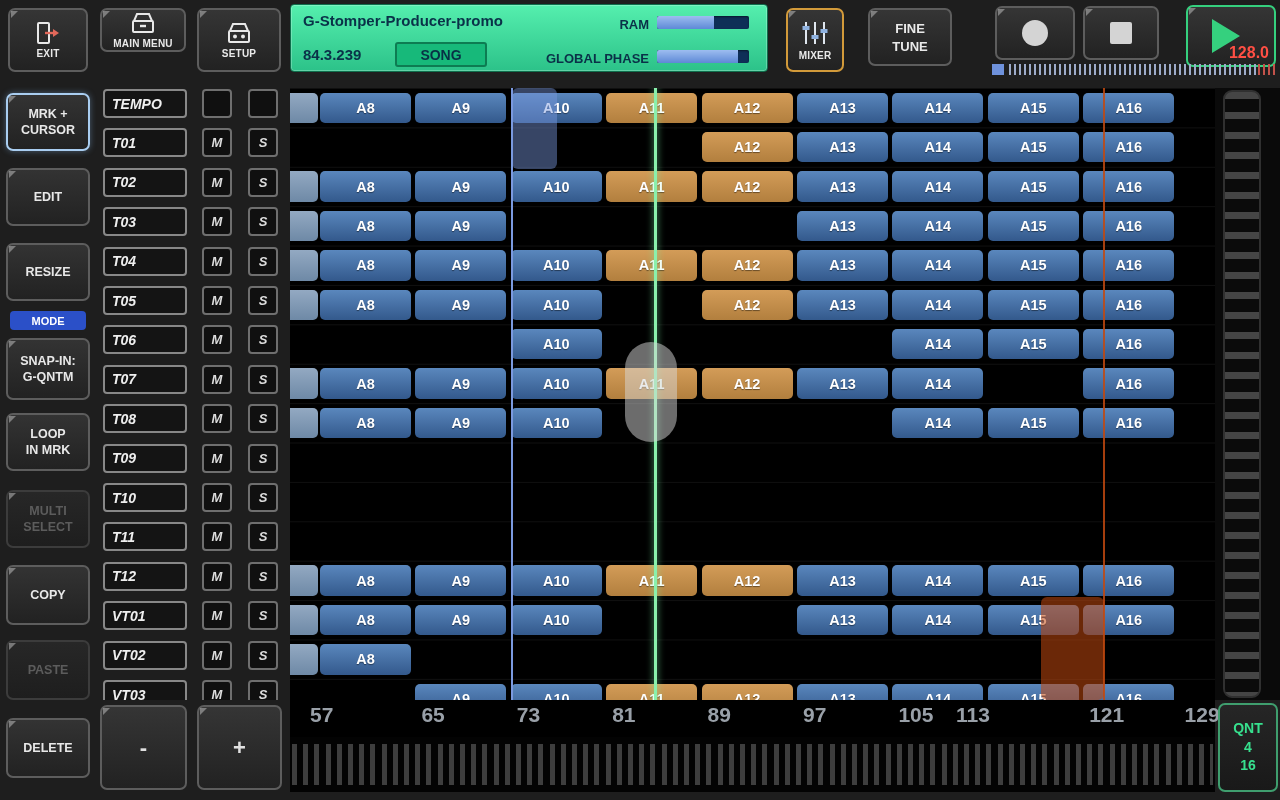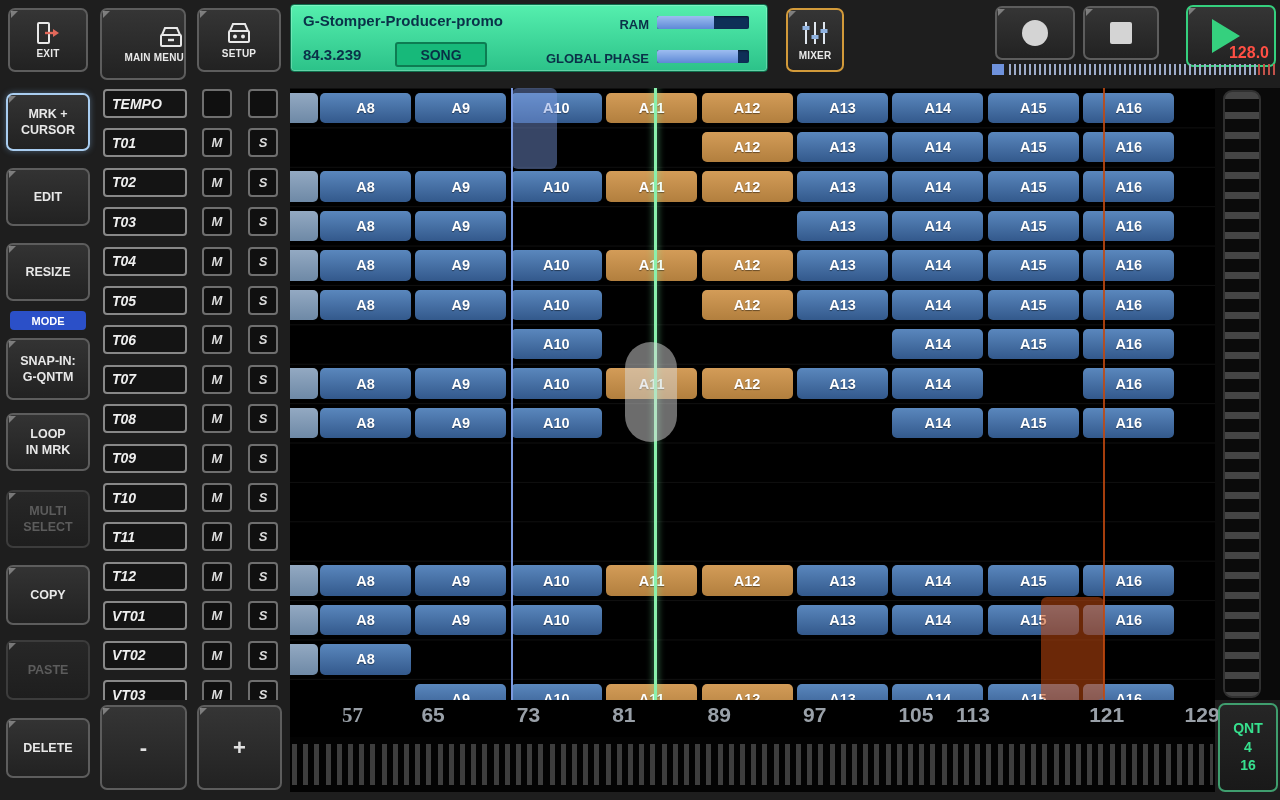--- a/index.html
+++ b/index.html
@@ -104,21 +104,21 @@
 
   <div class="btn" style="left:8px;top:8px;width:80px;height:64px;">
     <svg width="26" height="24" viewBox="0 0 26 24">
       <rect x="3" y="2" width="11" height="20" rx="1" fill="none" stroke="#e8e8e8" stroke-width="2"></rect>
       <line x1="10" y1="12" x2="18" y2="12" stroke="#e2685a" stroke-width="2.4"></line>
       <polygon points="24,12 18,8 18,16" fill="#e2685a"></polygon>
     </svg>
     <span class="blabel">EXIT</span>
   </div>
 
-  <div class="btn" style="left:100px;top:8px;width:86px;height:72px;align-items:flex-end;">
+  <div class="btn" style="left:100px;top:8px;width:86px;height:44px;">
     <svg width="26" height="24" viewBox="0 0 26 24">
       <polyline points="4,10 7,3 19,3 22,10" fill="none" stroke="#e8e8e8" stroke-width="2"></polyline>
       <rect x="3" y="10" width="20" height="11" rx="1" fill="none" stroke="#e8e8e8" stroke-width="2"></rect>
       <line x1="10" y1="15" x2="16" y2="15" stroke="#e8e8e8" stroke-width="2.4"></line>
     </svg>
     <span class="blabel">MAIN MENU</span>
   </div>
 
   <div class="btn" style="left:197px;top:8px;width:84px;height:64px;">
     <svg width="26" height="24" viewBox="0 0 26 24">
@@ -149,20 +149,24 @@
       <line x1="6" y1="2" x2="6" y2="24" stroke="#dfe6ee" stroke-width="2"></line>
       <line x1="15" y1="2" x2="15" y2="24" stroke="#dfe6ee" stroke-width="2"></line>
       <line x1="24" y1="2" x2="24" y2="24" stroke="#dfe6ee" stroke-width="2"></line>
       <rect x="2.5" y="6" width="7" height="4" fill="#8fb2e0"></rect>
       <rect x="11.5" y="15" width="7" height="4" fill="#8fb2e0"></rect>
       <rect x="20.5" y="9" width="7" height="4" fill="#8fb2e0"></rect>
     </svg>
     <span class="blabel">MIXER</span>
   </div>
 
+  <div class="btn" style="left:868px;top:8px;width:84px;height:58px;">
+    <span class="blabel2">FINE</span>
+    <span class="blabel2">TUNE</span>
+  </div>
 
   <div class="btn" style="left:995px;top:6px;width:80px;height:54px;">
     <div class="rec-dot"></div>
   </div>
   <div class="btn" style="left:1083px;top:6px;width:76px;height:54px;">
     <div class="stop-square"></div>
   </div>
   <div class="btn" style="left:1186px;top:5px;width:90px;height:62px;border-color:var(--accent-green,#35d07e);">
     <div class="play-tri"></div>
     <span class="bpm">128.0</span>
@@ -367,21 +371,21 @@
       <div class="cell blue" style="left: 507px; top: 595.5px;">A13</div>
       <div class="cell blue" style="left: 602.4px; top: 595.5px;">A14</div>
       <div class="cell blue" style="left: 697.8px; top: 595.5px;">A15</div>
       <div class="cell blue" style="left: 793.2px; top: 595.5px;">A16</div>
     </div>
 
   <div class="abs" style="left:1215px;top:88px;width:65px;height:612px;background:#0a0a0a;"></div>
   <div class="vscroll" style="left:1223px;top:90px;width:38px;height:608px;"></div>
 
   <div class="timeline" style="left:290px;top:700px;width:925px;height:37px;">
-      <div class="tl-num" style="left: 52px; font-family: Liberation Serif, serif;">57</div>
+      <div class="tl-num" style="left: 20px;">57</div>
       <div class="tl-num" style="left: 131.4px;">65</div>
       <div class="tl-num" style="left: 226.8px;">73</div>
       <div class="tl-num" style="left: 322.2px;">81</div>
       <div class="tl-num" style="left: 417.6px;">89</div>
       <div class="tl-num" style="left: 513px;">97</div>
       <div class="tl-num" style="left: 608.4px;">105</div>
       <div class="tl-num" style="left: 666px;">113</div>
       <div class="tl-num" style="left: 799.2px;">121</div>
       <div class="tl-num" style="left: 894.6px;">129</div>
     </div>

